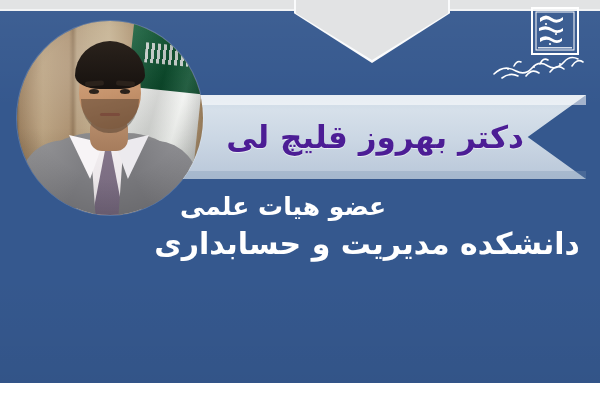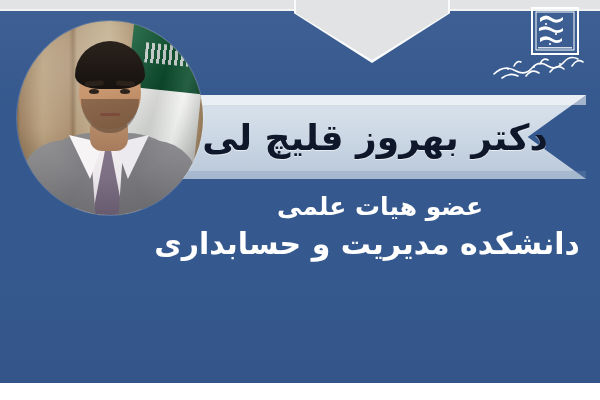--- a/index.html
+++ b/index.html
@@ -315,37 +315,37 @@
   .ribbon-name {
     position: absolute;
     left: 210px;
     top: 95px;
     width: 330px;
     height: 84px;
     display: flex;
     align-items: center;
     justify-content: center;
     z-index: 5;
-    color: #0f172a;
-    font-size: 36px;
+    color: #4c1d95;
+    font-size: 31px;
     font-weight: bold;
     letter-spacing: 0.5px;
     direction: rtl;
     text-shadow: 0 1px 0 rgba(255,255,255,0.55);
     white-space: nowrap;
   }
 
   
   .subtitle {
     position: absolute;
     left: 180px;
     top: 190px;
     width: 400px;
     z-index: 5;
-    text-align: center;
+    text-align: left;
     direction: rtl;
     color: #ffffff;
   }
   .subtitle-line1 {
     font-size: 25px;
     font-weight: bold;
     line-height: 1.34;
     white-space: nowrap;
   }
   .subtitle-line2 {

